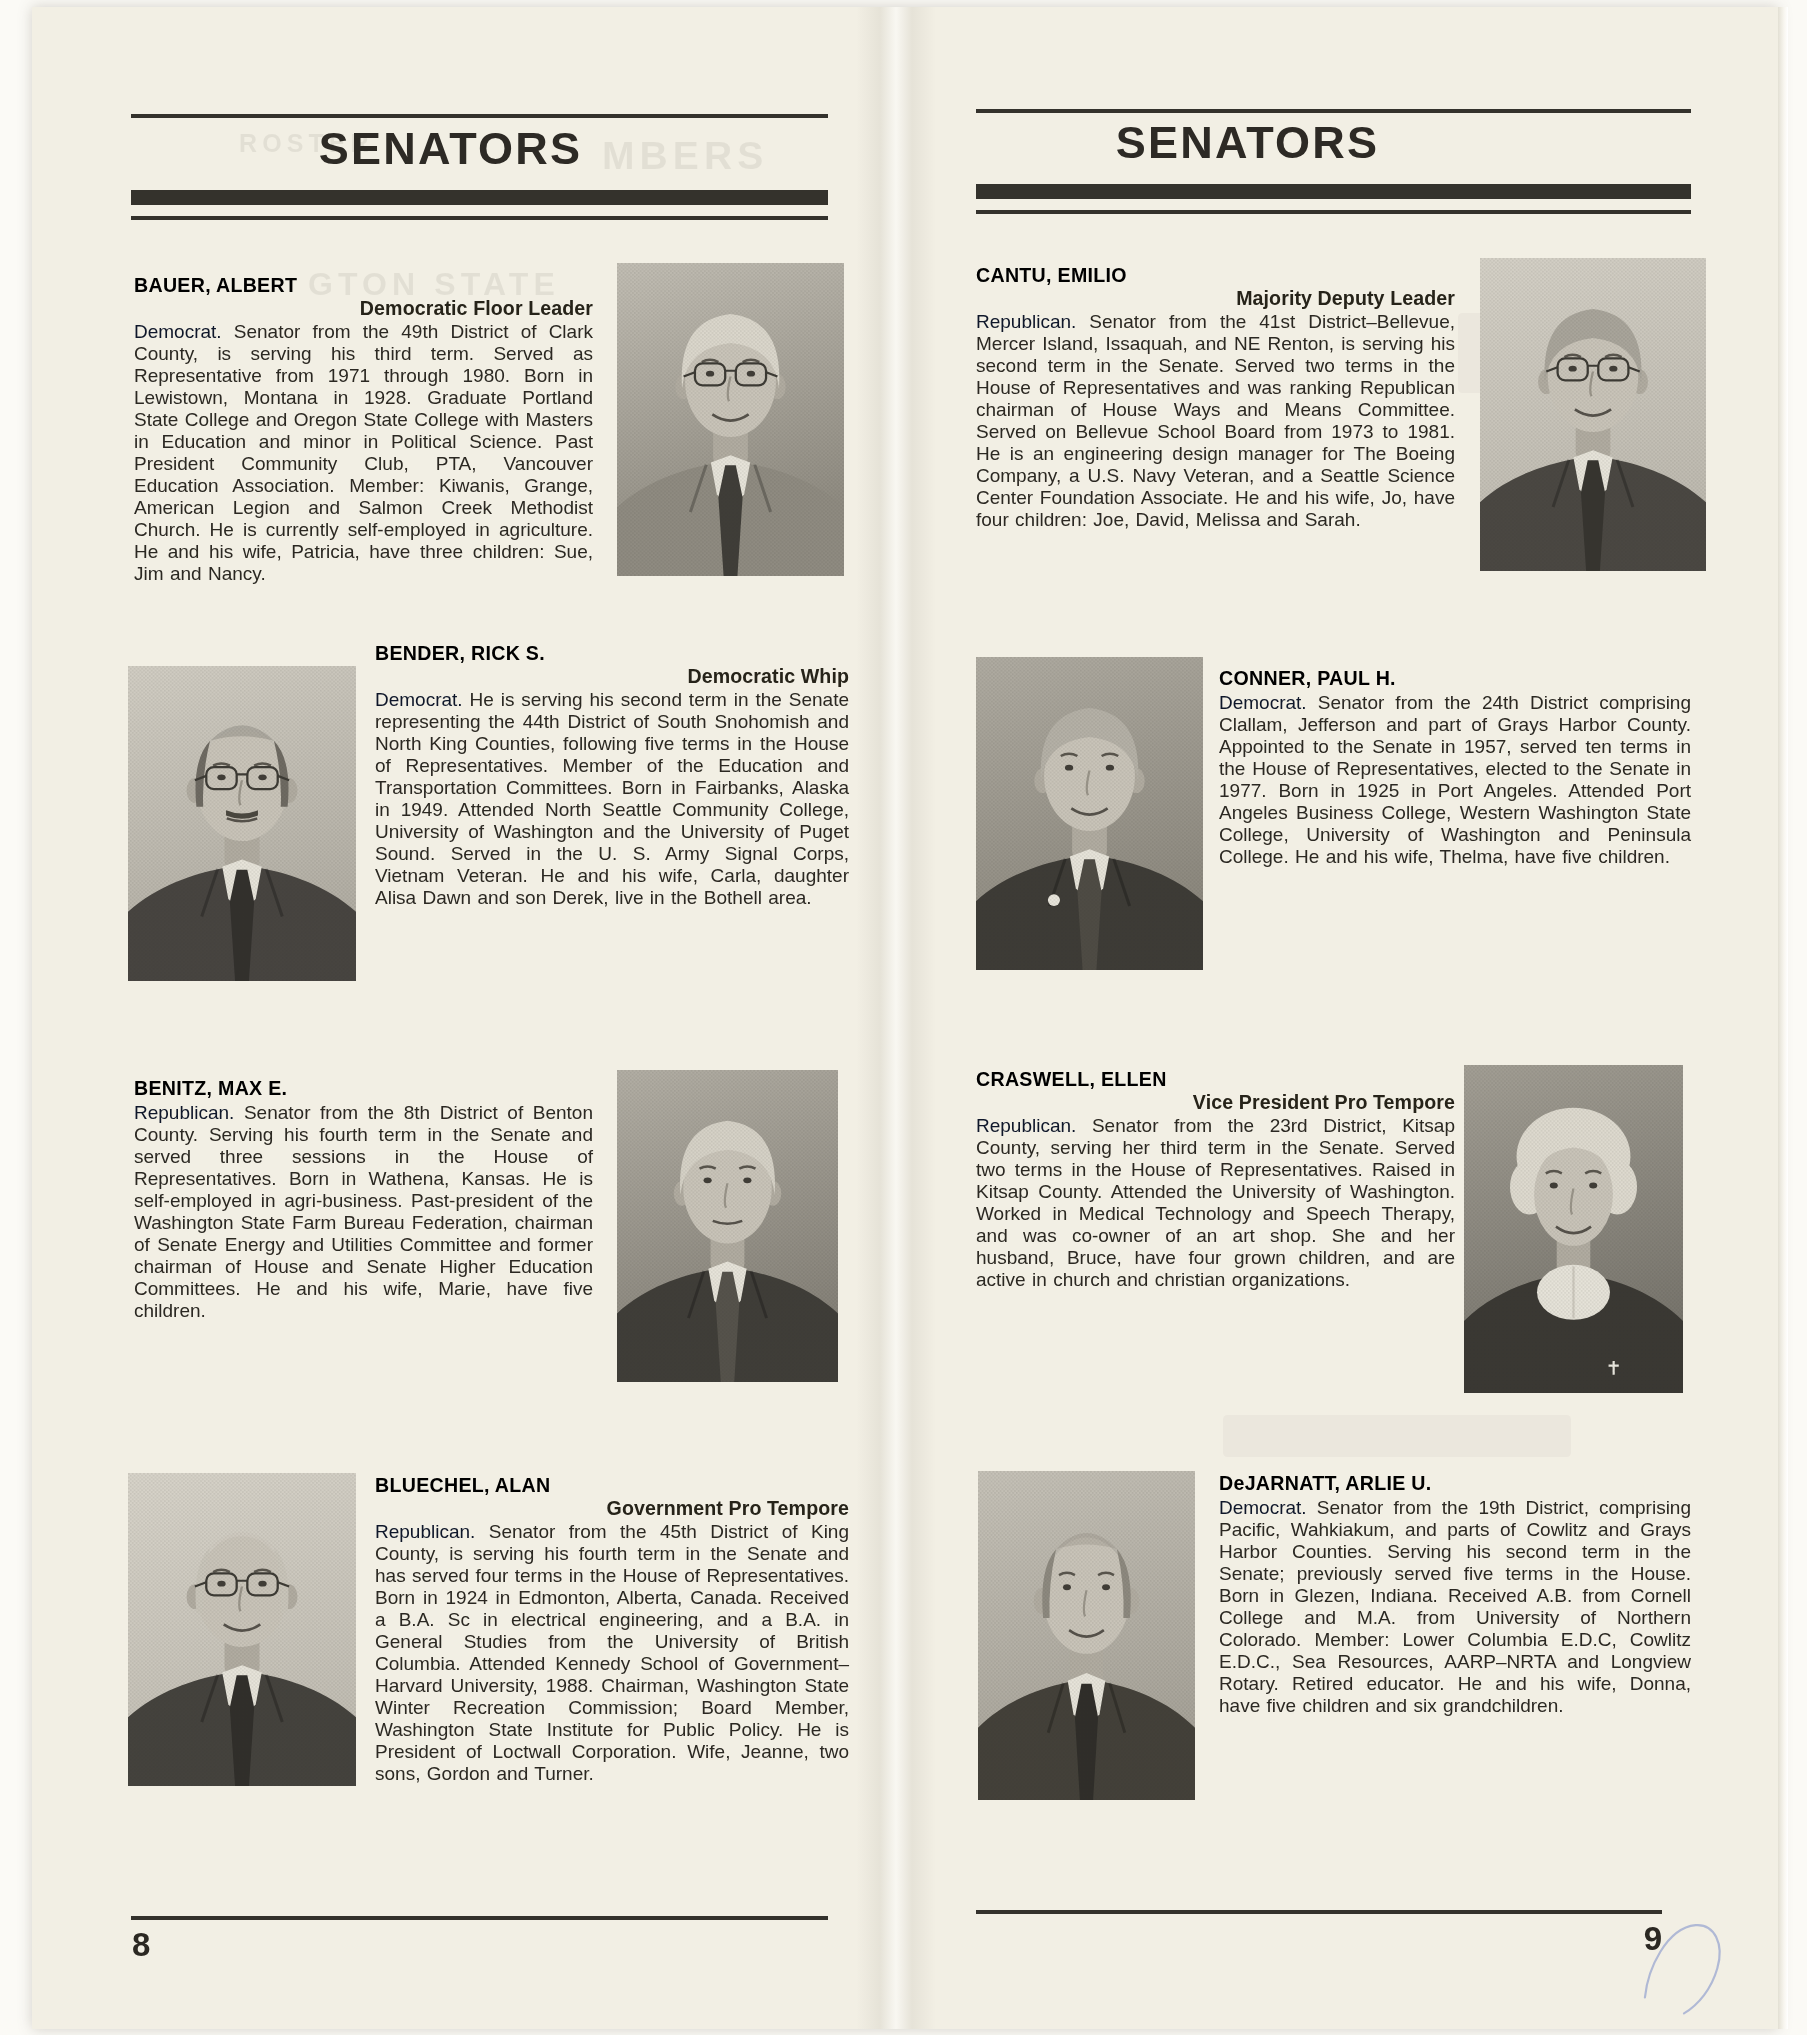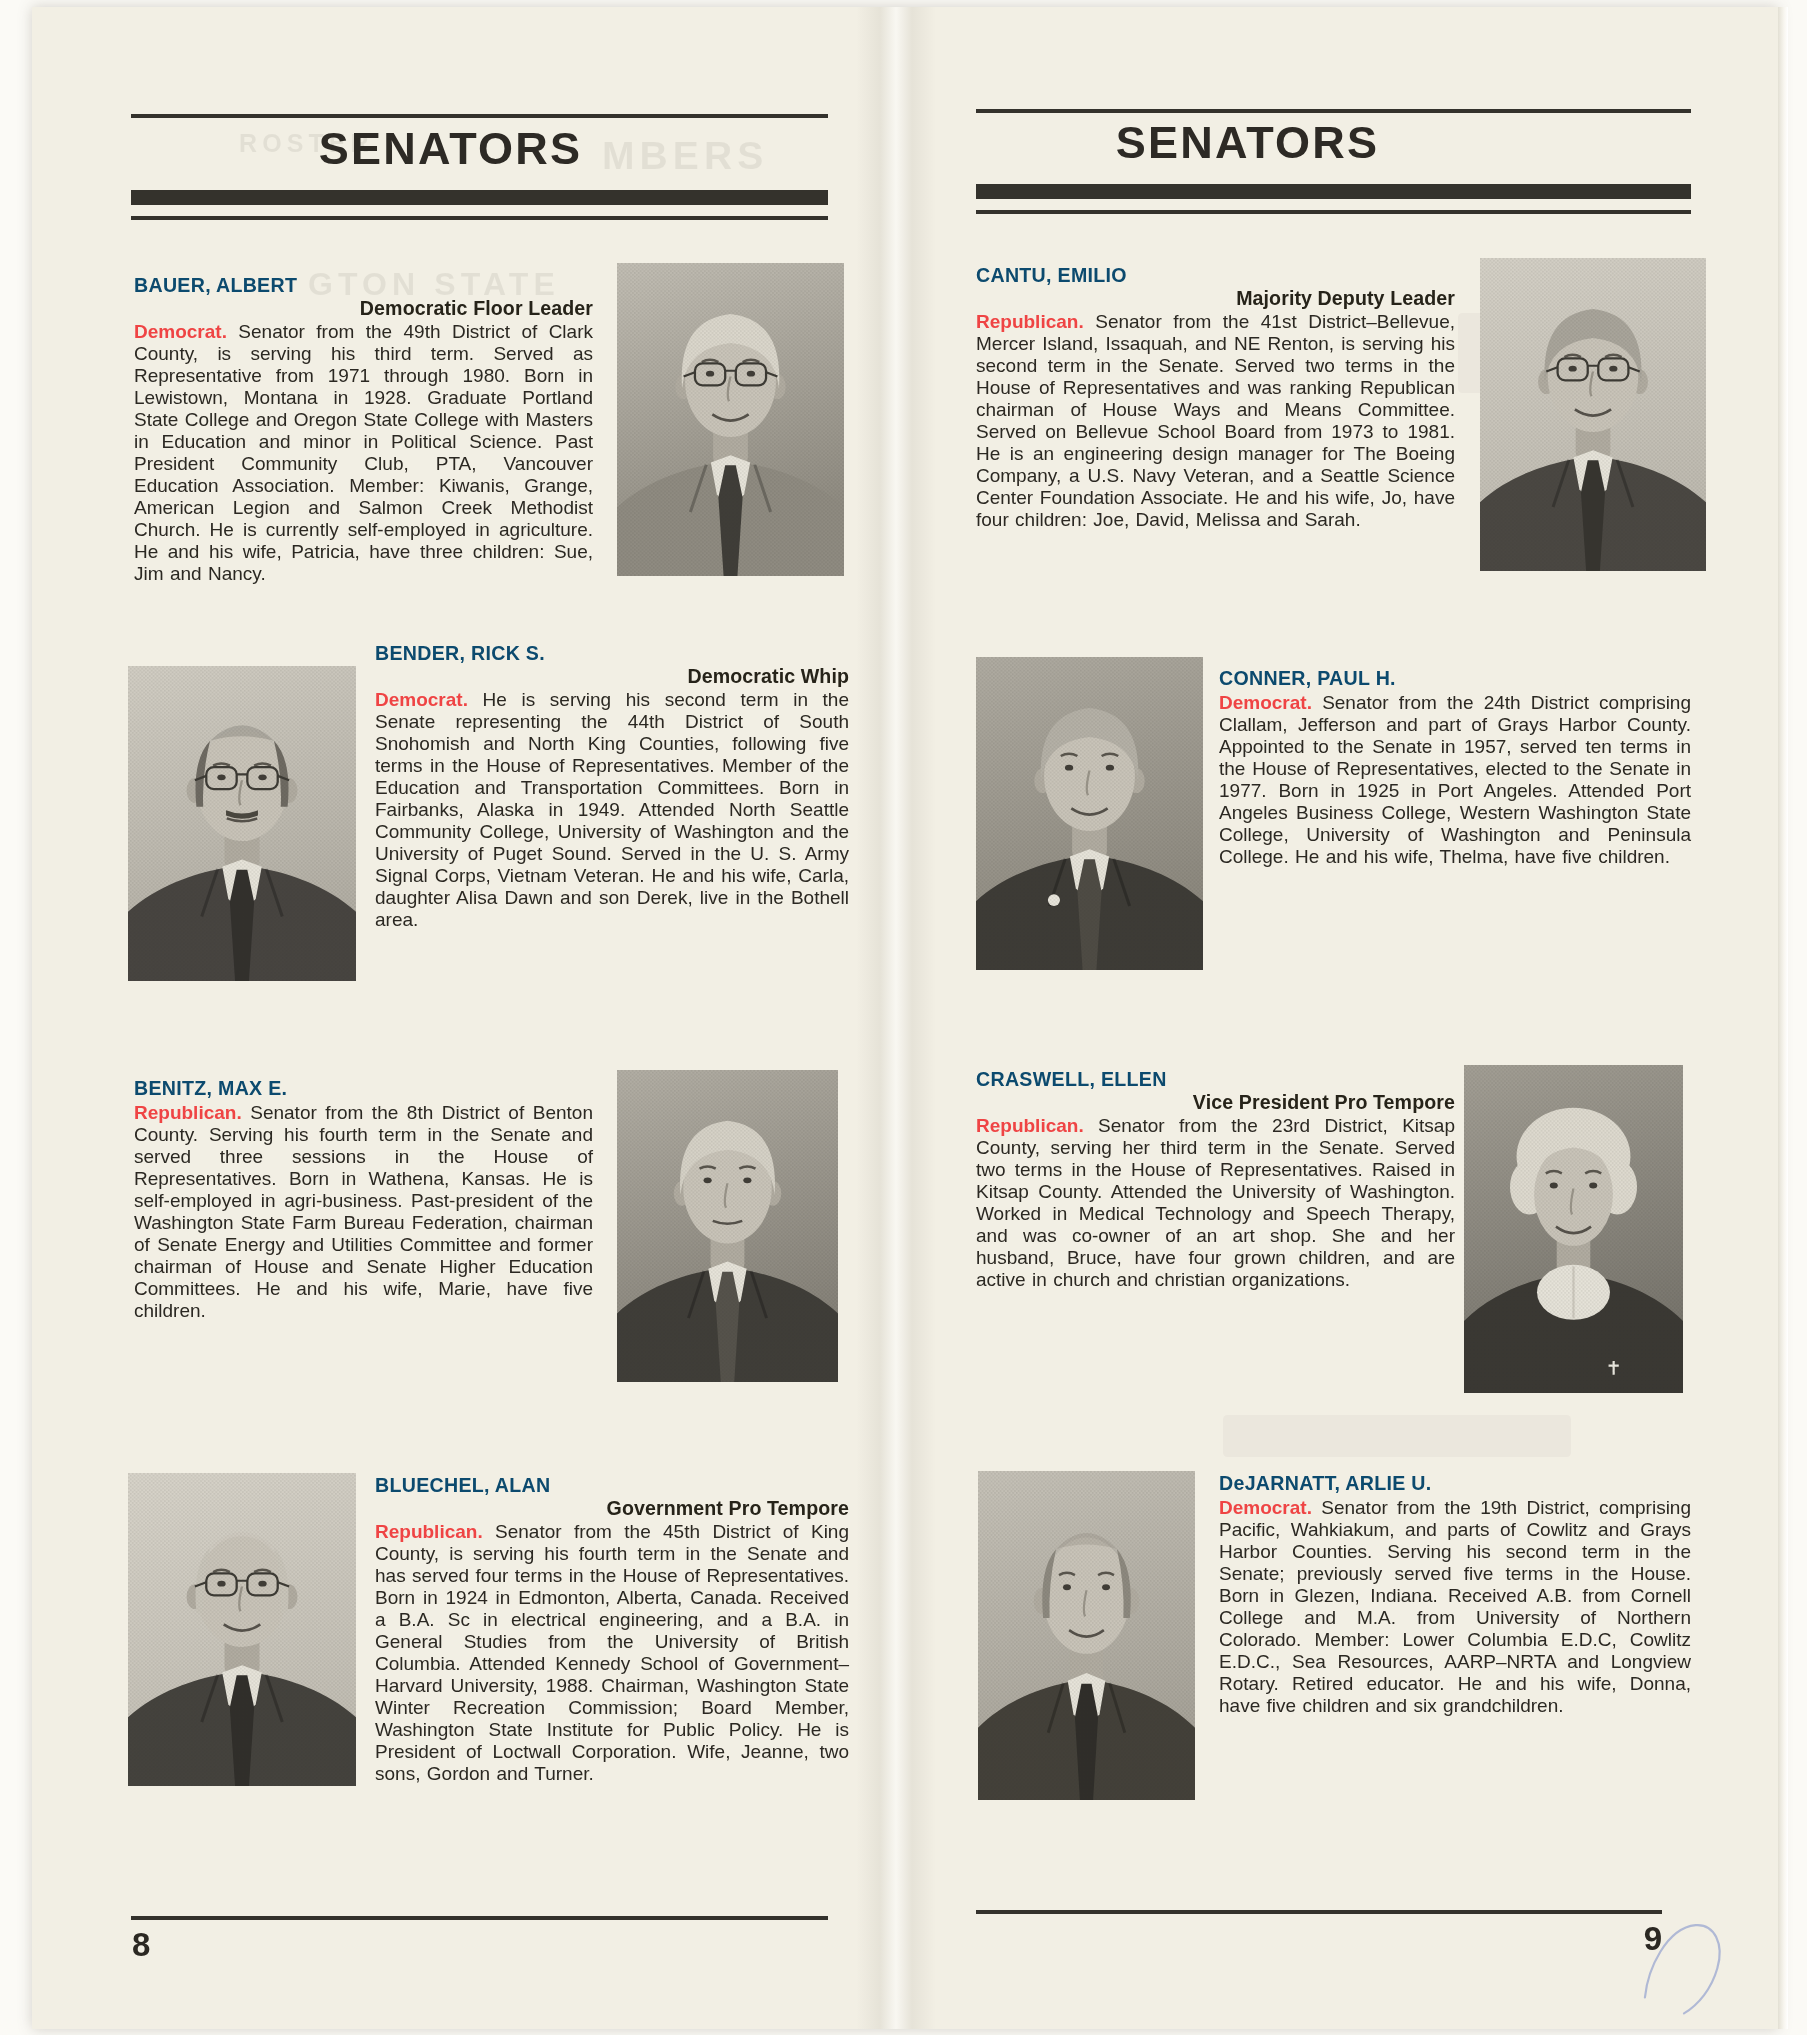--- a/index.html
+++ b/index.html
@@ -14,25 +14,25 @@
            rgba(255,255,255,.5) 50%,rgba(70,65,52,.07) 70%,rgba(70,65,52,0) 100%);}
   .rule{position:absolute;background:#34322c;}
   .rule.thin{height:4.4px;}
   .rule.thick{height:14.5px;}
   .senators-title{position:absolute;margin:0;font-size:45px;line-height:48px;font-weight:700;
          letter-spacing:2.2px;color:#2d2a25;text-align:center;}
   .title-left{left:131px;top:125px;width:697px;transform:translateX(-29px);}
   .title-right{left:976px;top:119px;width:715px;transform:translateX(-86px);}
   .entry{display:contents;}
   .txt{position:absolute;color:#2b2822;}
-  .txt h3{margin:0;font-size:19.6px;line-height:22.5px;font-weight:700;letter-spacing:0.3px;color:#0c4a6e;}
+  .txt h3{margin:0;font-size:19.6px;line-height:22.5px;font-weight:700;letter-spacing:0.3px;color:#000000;}
   .txt h4{margin:0;font-size:19.6px;line-height:22.5px;font-weight:700;letter-spacing:0.1px;color:#262319;text-align:right;}
   .txt h4:empty{display:none;}
   .txt p{margin:2.2px 0 0;font-size:19px;line-height:22px;text-align:justify;word-spacing:1.1px;}
-  .txt p strong{font-weight:700;color:#ef4444;}
+  .txt p strong{font-weight:400;color:#0f172a;}
   .portrait{position:absolute;margin:0;overflow:hidden;background:#aaa69c;}
   .portrait svg{display:block;width:100%;height:100%;}
   
   .t-bauer{left:134px;top:274px;width:459px;}   .p-bauer{left:617px;top:263px;width:227px;height:313px;}
   .t-bender{left:375px;top:642px;width:474px;}  .p-bender{left:128px;top:666px;width:228px;height:315px;}
   .t-benitz{left:134px;top:1077px;width:459px;} .p-benitz{left:617px;top:1070px;width:221px;height:312px;}
   .t-bluechel{left:375px;top:1474px;width:474px;}.p-bluechel{left:128px;top:1473px;width:228px;height:313px;}
   .t-cantu{left:976px;top:264px;width:479px;}  .p-cantu{left:1480px;top:258px;width:226px;height:313px;}
   .t-conner{left:1219px;top:667px;width:472px;} .p-conner{left:976px;top:657px;width:227px;height:313px;}
   .t-craswell{left:976px;top:1068px;width:479px;}.p-craswell{left:1464px;top:1065px;width:219px;height:328px;}

